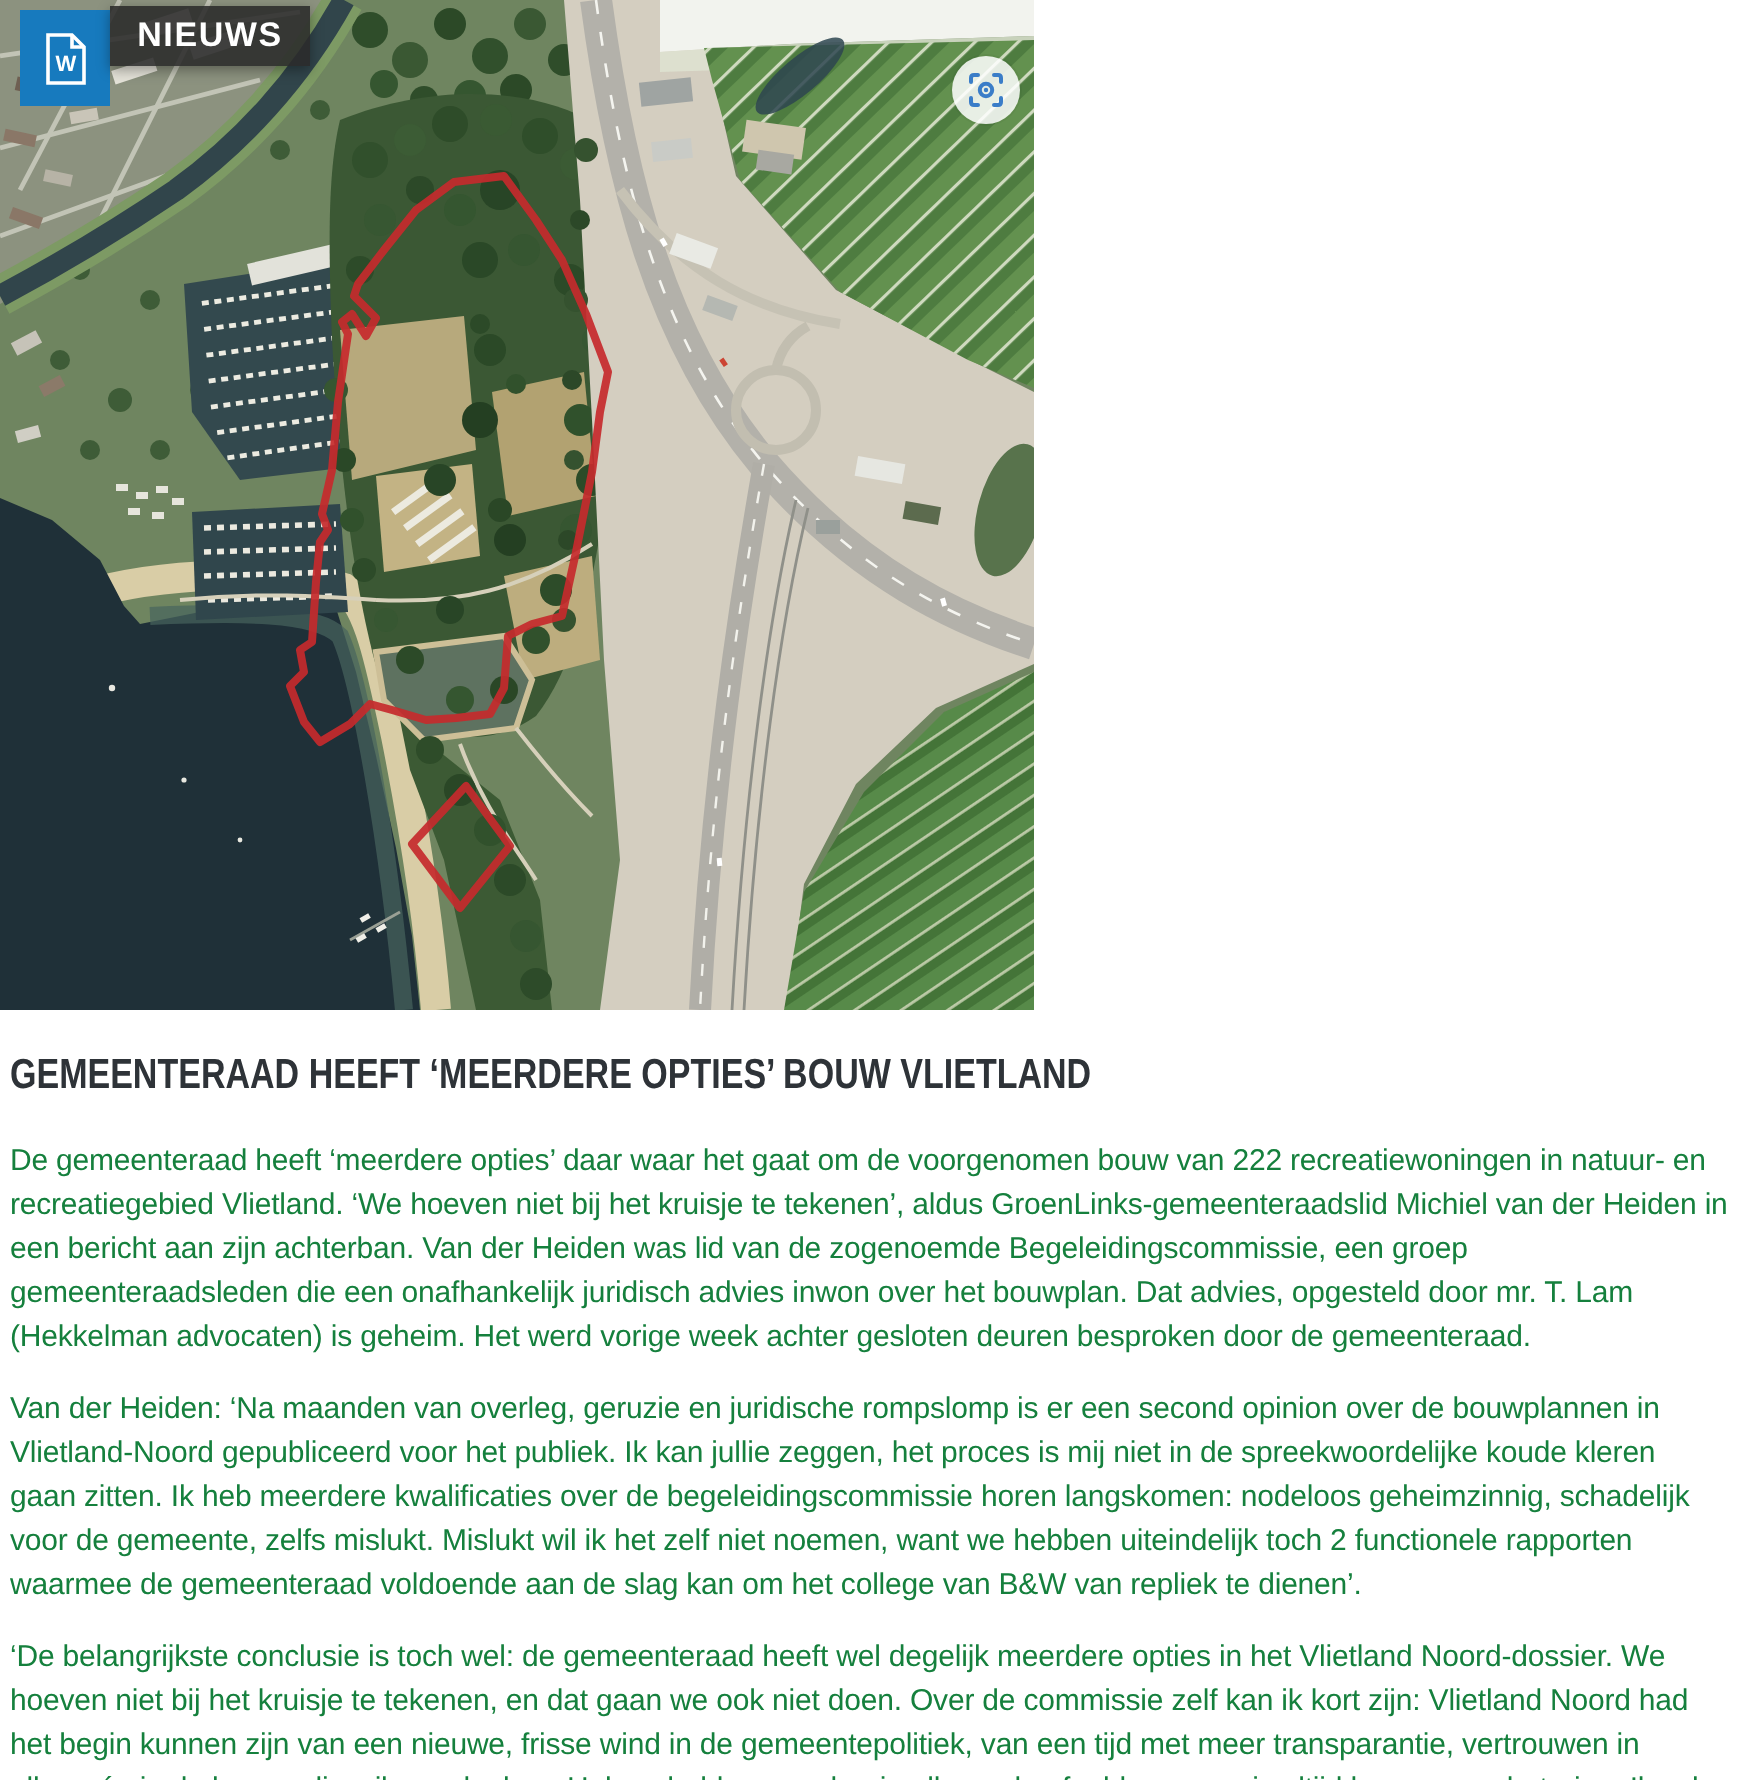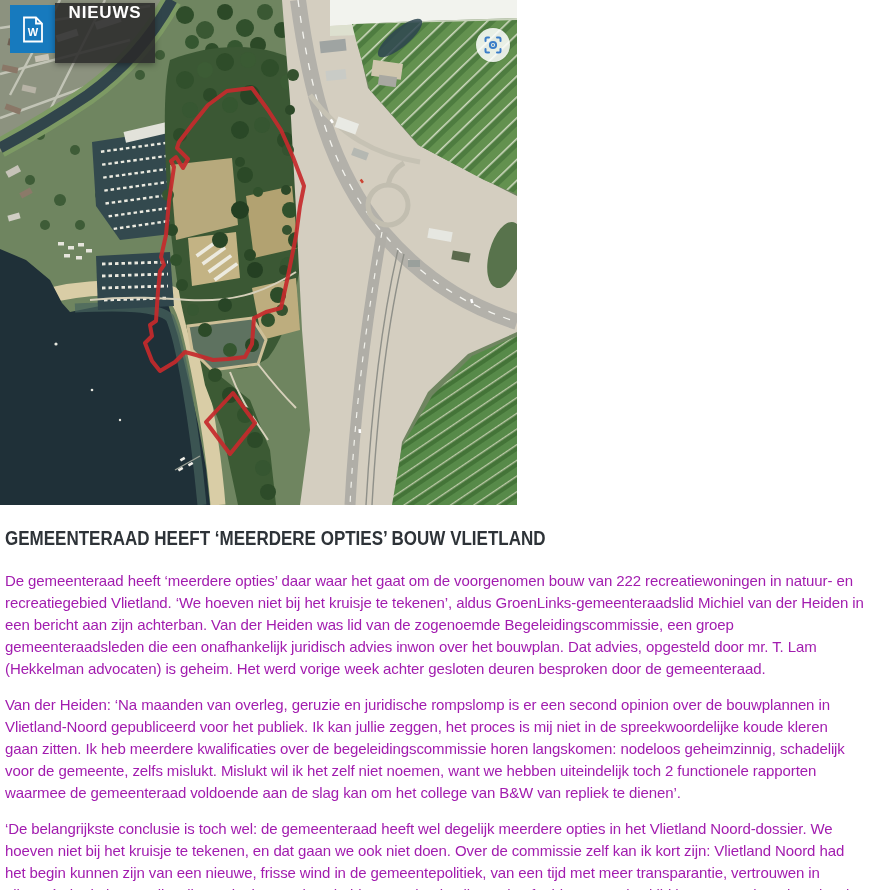--- a/index.html
+++ b/index.html
@@ -13,22 +13,22 @@
   .map-wrap{position:relative;width:517px;height:505px;overflow:hidden;}
   .map-wrap svg.aerial{display:block;}
 
   
   .brand{position:absolute;top:0;left:0;display:flex;align-items:flex-start;}
   .brand-icon{
     position:absolute;top:5px;left:10px;width:45px;height:48px;
     display:flex;align-items:center;justify-content:center;
   }
   .brand-bar{
-    position:absolute;top:3px;left:55px;width:100px;height:60px;
-    display:flex;align-items:flex-start;justify-content:center;
+    position:absolute;top:3px;left:55px;width:100px;height:30px;
+    display:flex;align-items:center;justify-content:center;
     box-shadow:0 2px 6px rgba(0,0,0,.35);
   }
   .brand-bar span{
     color:#fff;font-size:17px;font-weight:bold;letter-spacing:.8px;
   }
 
   
   .map-btn{
     position:absolute;top:28px;left:476px;width:34px;height:34px;border-radius:50%;
     background:rgba(255,255,255,.85);display:flex;align-items:center;justify-content:center;
@@ -37,21 +37,21 @@
 
   
   .article{padding:0 6px 0 5px;}
   .article h1{
     margin:21px 0 20px 0;
     font-size:21px;font-weight:800;color:#2e3338;letter-spacing:0;
     transform:scaleX(.81);transform-origin:left center;white-space:nowrap;
   }
   .article p{
     margin:0 0 14px 0;max-width:860px;
-    font-size:15px;line-height:22px;color:#a21caf;letter-spacing:-.1px;
+    font-size:15px;line-height:22px;color:#15803d;letter-spacing:-.1px;
   }
 </style>
 </head>
 <body>
 
 <div class="page">
 
   <figure class="map-wrap" style="margin:0">
     <svg class="aerial" width="517" height="505" viewBox="0 0 517 505" xmlns="http://www.w3.org/2000/svg">
       <defs>

